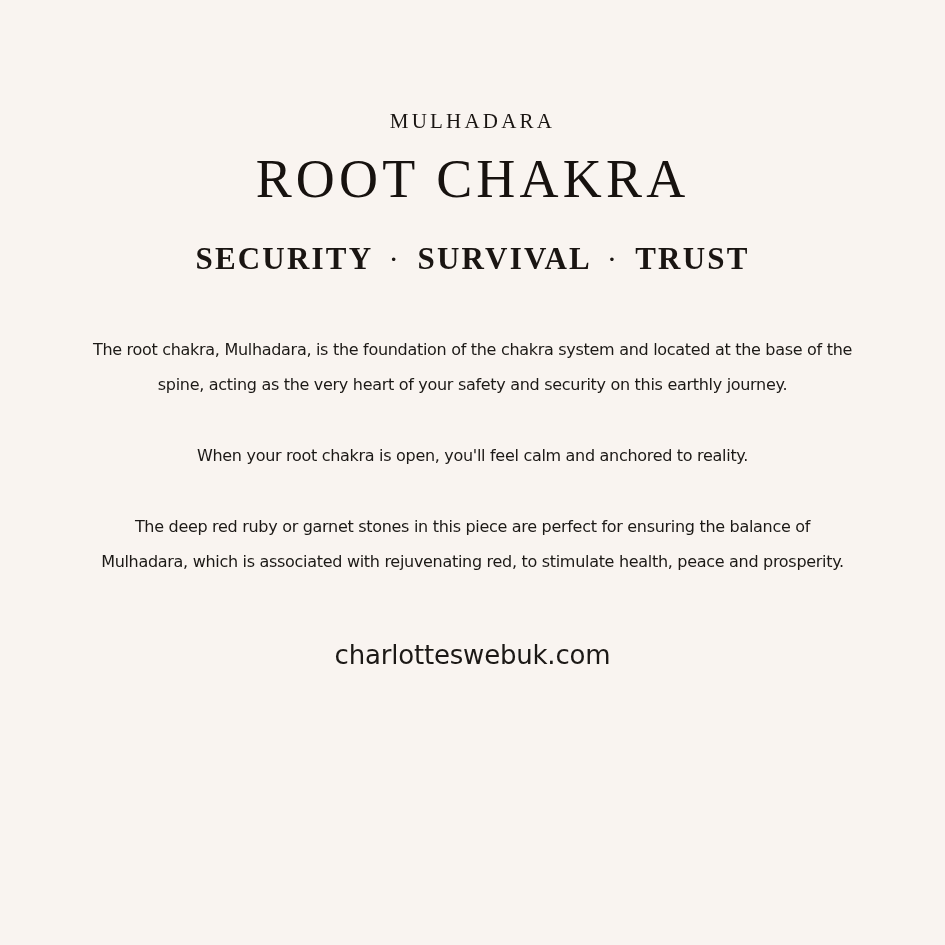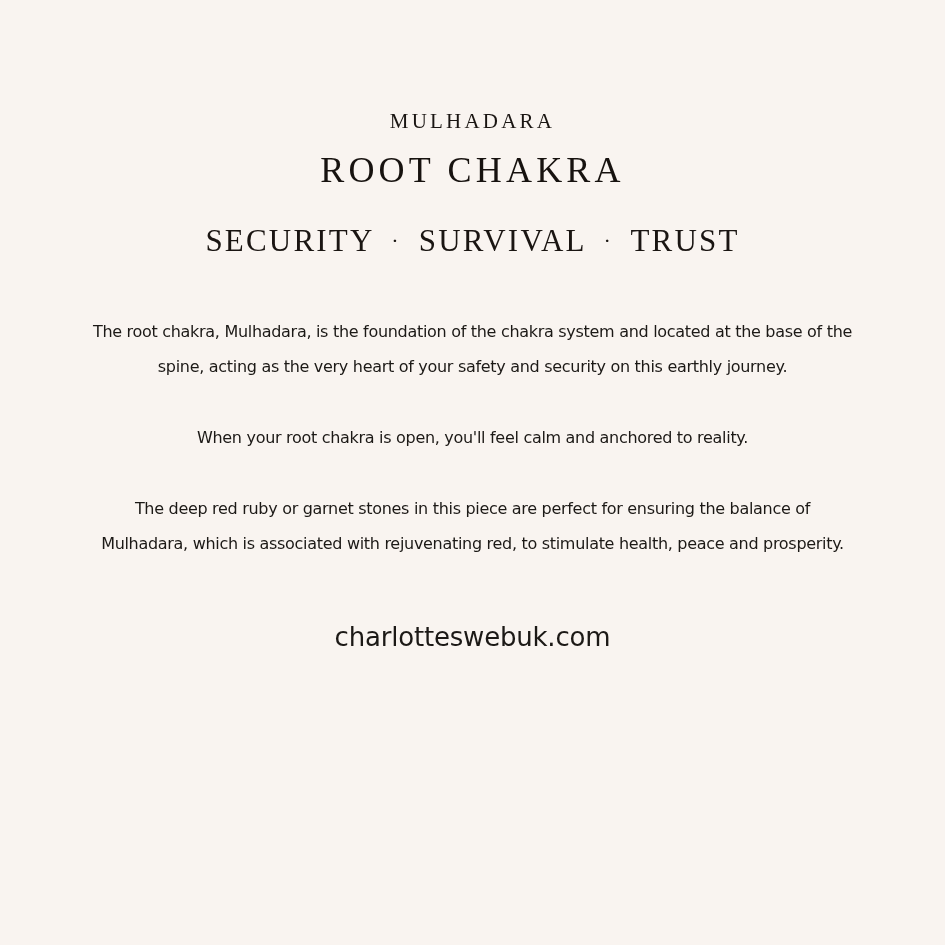--- a/index.html
+++ b/index.html
@@ -30,38 +30,39 @@
     letter-spacing: 3.2px;
     color: #1a1512;
     margin-top: 111px;
     line-height: 1;
     text-align: center;
     white-space: nowrap;
   }
 
   .title {
     font-family: "Liberation Serif", serif;
-    font-size: 36px;
+    font-size: 54px;
     letter-spacing: 4.2px;
     color: #17120f;
     margin-top: 20px;
     line-height: 1;
     text-align: center;
     white-space: nowrap;
   }
 
   .subtitle {
     font-family: "Liberation Serif", serif;
     font-size: 31px;
     letter-spacing: 2.2px;
     color: #1a1512;
     margin-top: 37px;
     line-height: 1;
     text-align: center;
     white-space: nowrap;
+    font-weight: bold;
   }
 
   .subtitle .dot {
     display: inline-block;
     padding: 0 8px;
     position: relative;
     top: -3px;
     font-size: 22px;
   }
 

